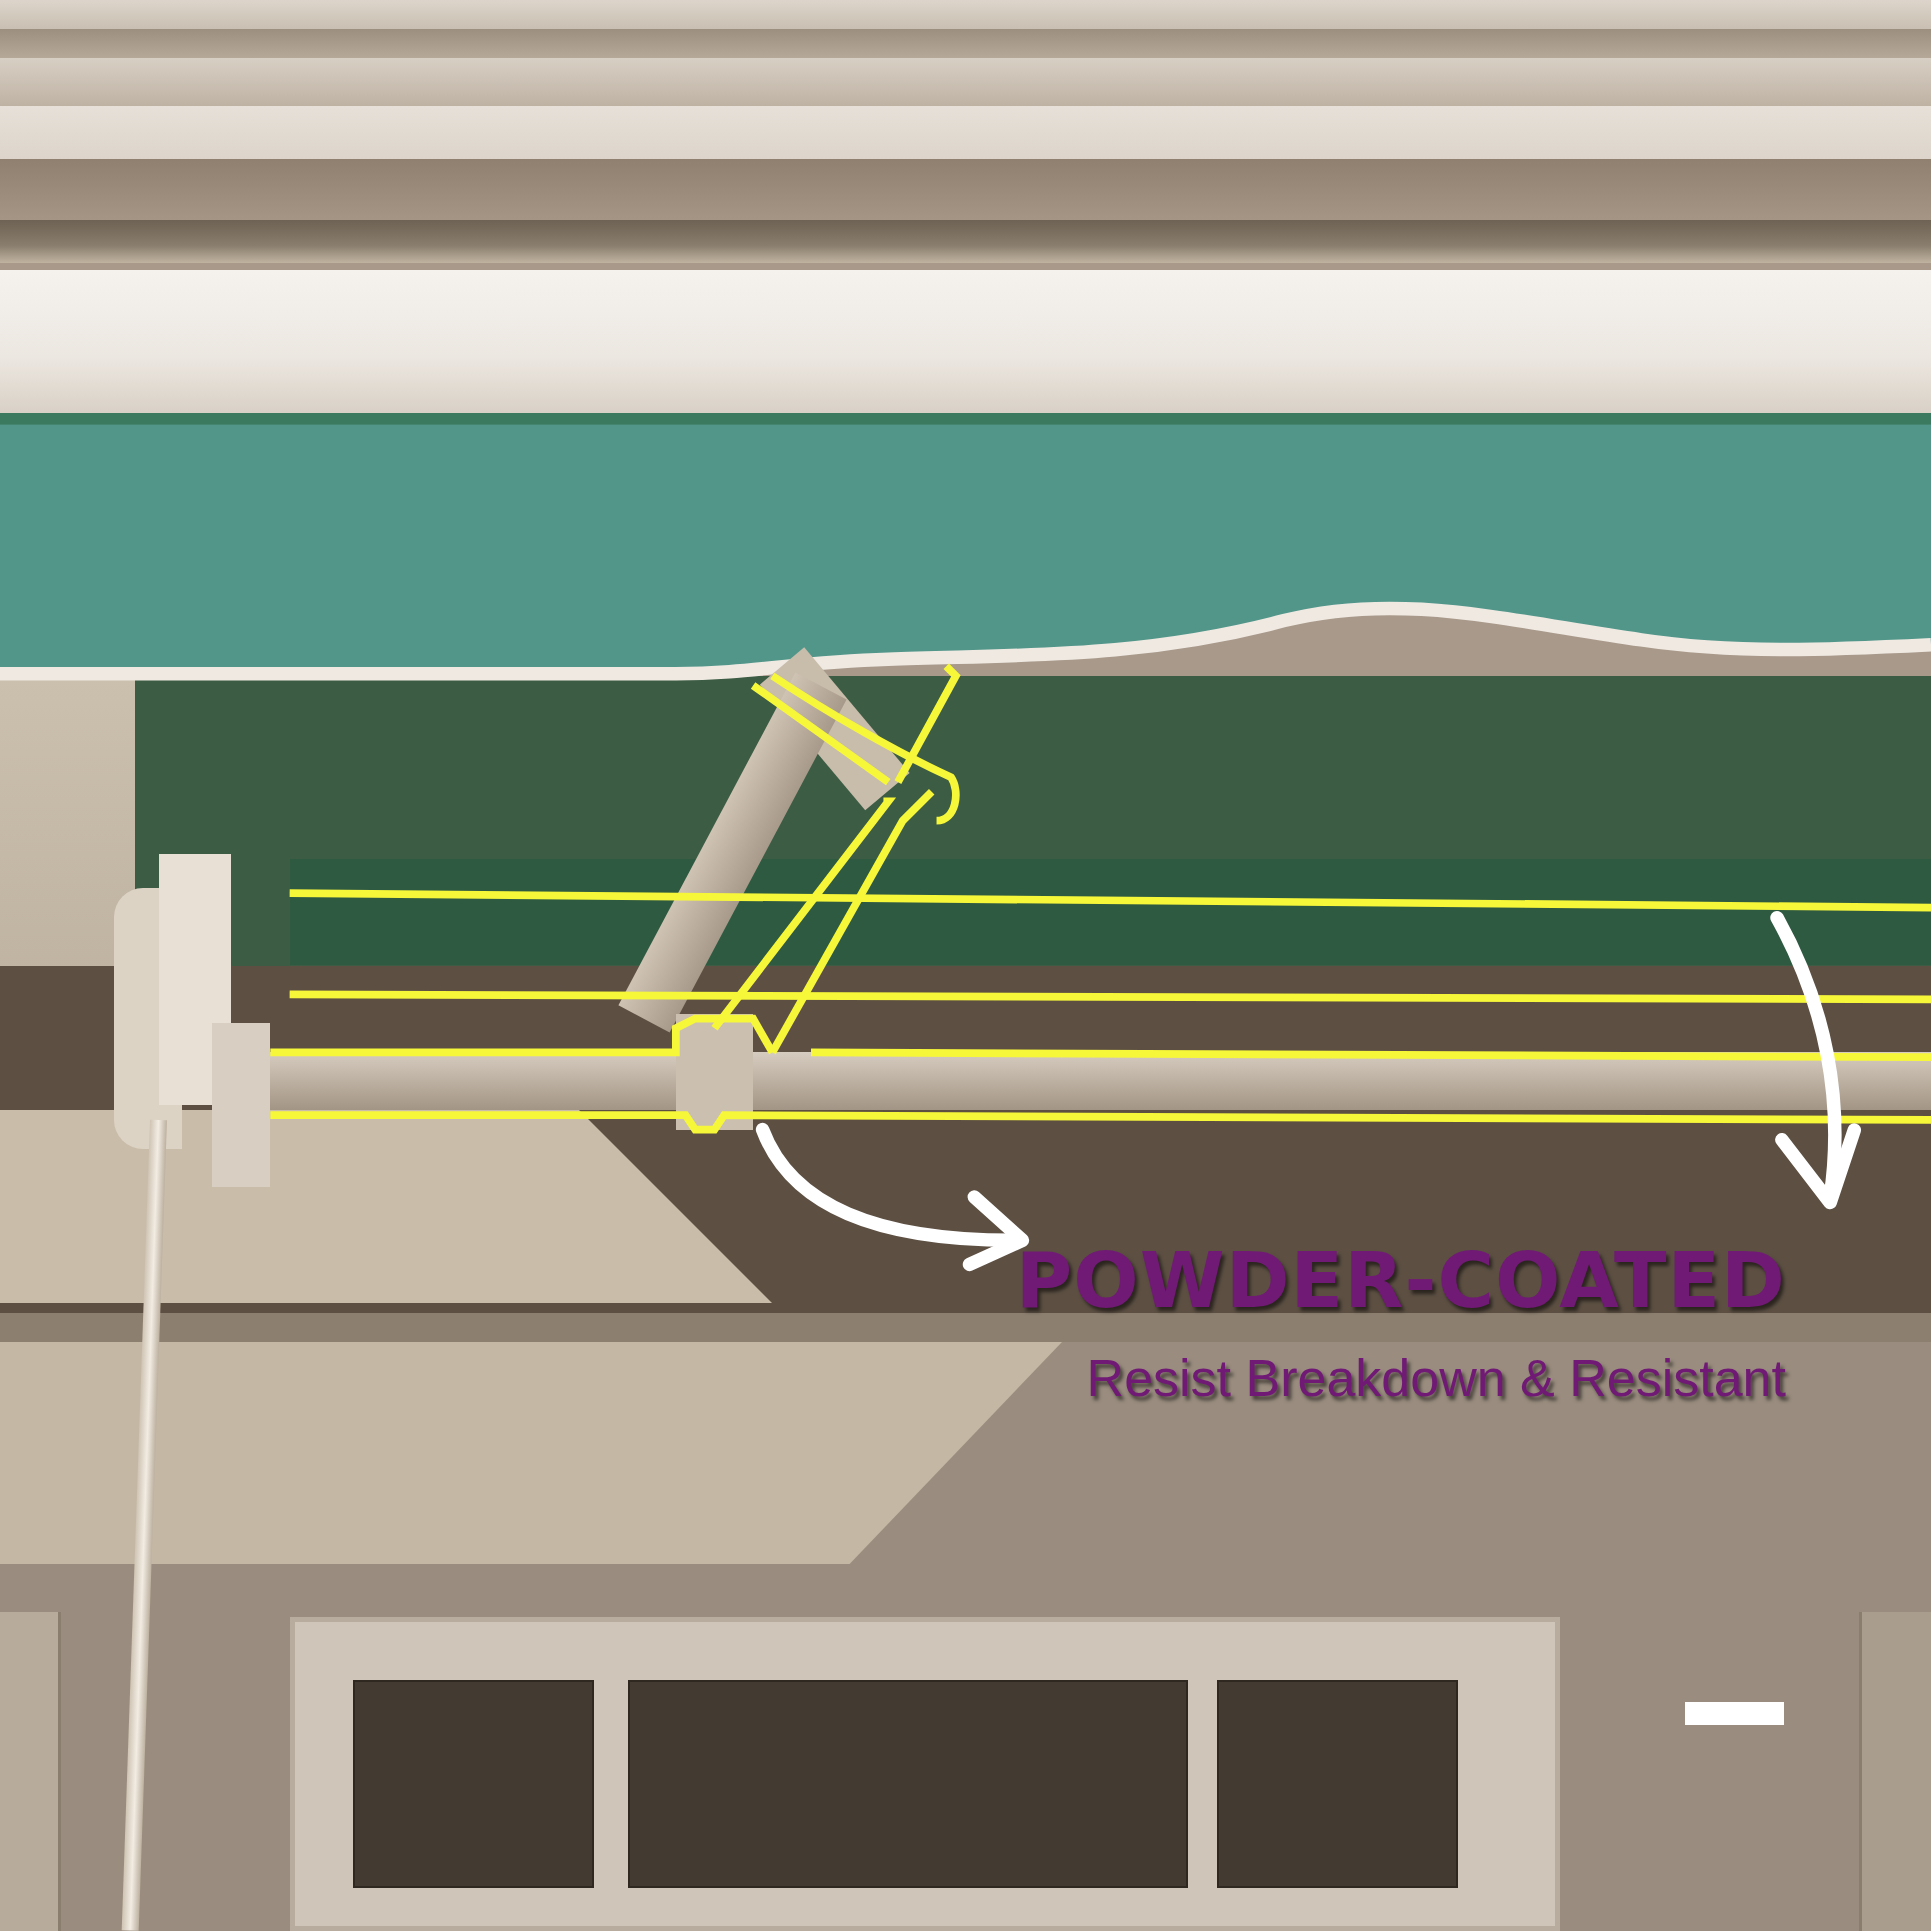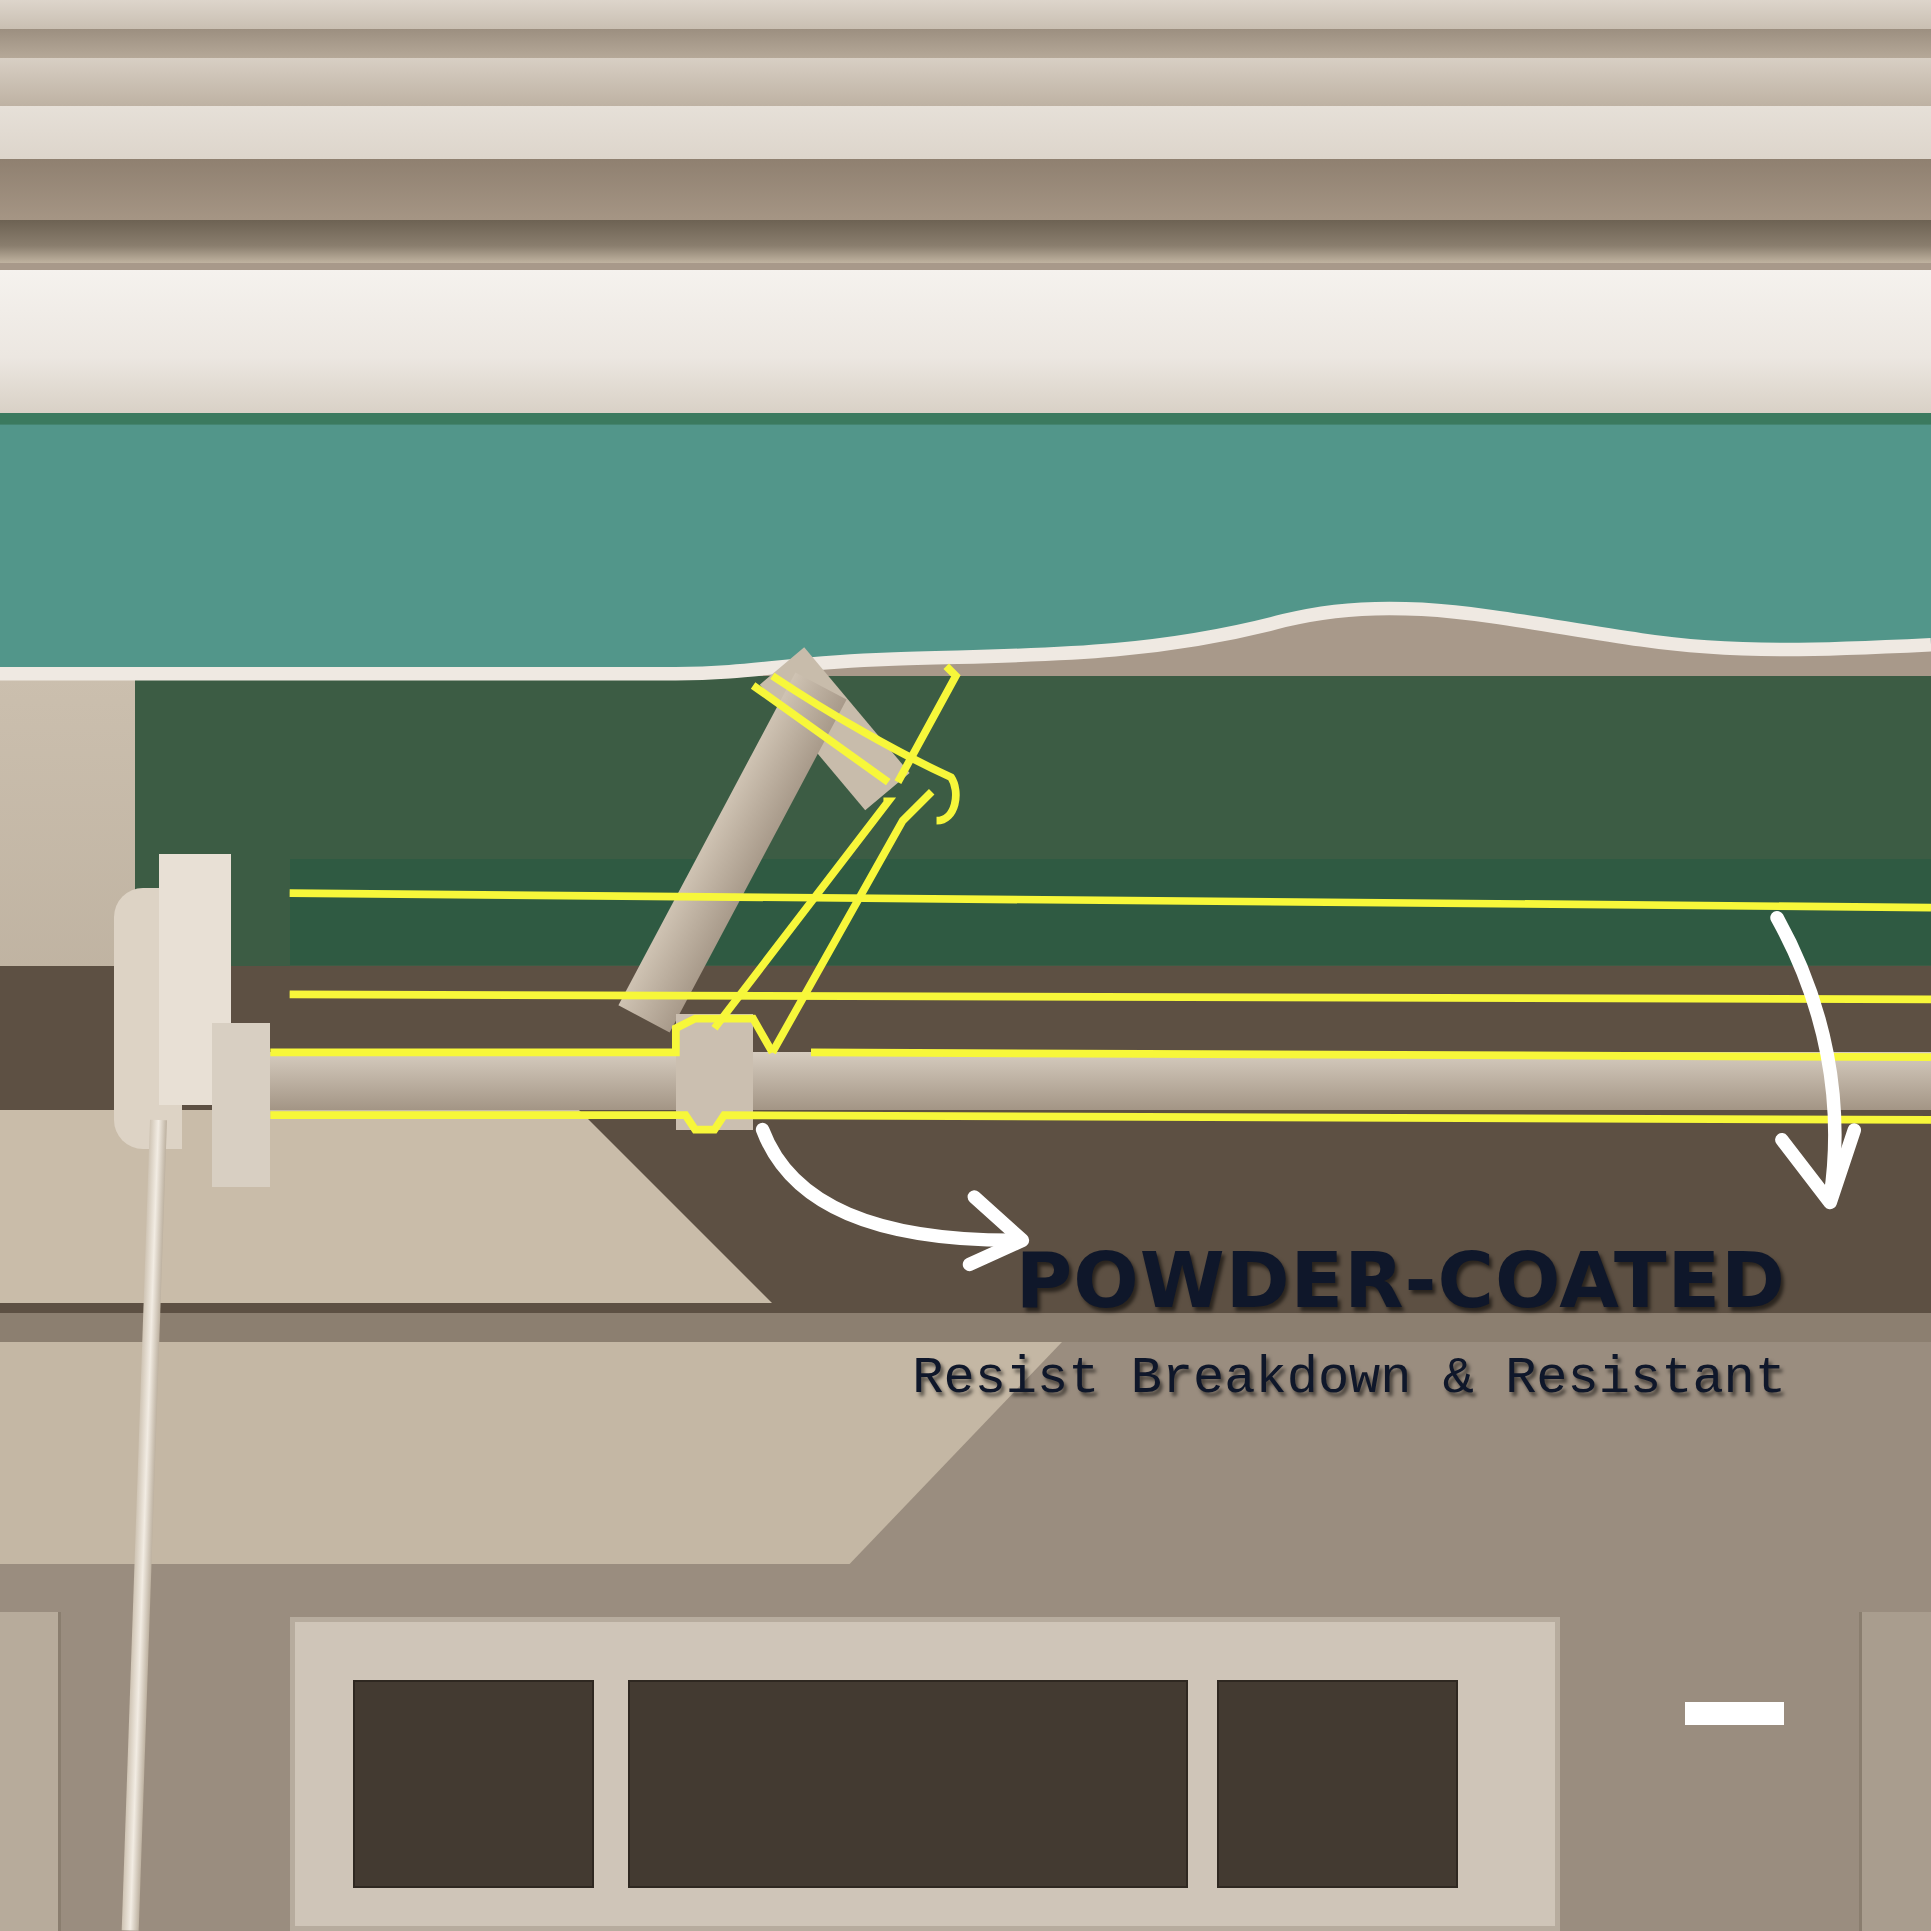--- a/index.html
+++ b/index.html
@@ -32,23 +32,23 @@
   .pilaster-r { left:1859px; top:1612px; width:72px; height:319px; background:#a99d8e; border-left:3.9px solid #8a7e6f; }
   
   .bracket-back { left:114px; top:888px; width:68px; height:261px; background:#ddd3c5; border-radius:29px 0 0 29px; }
   .bracket-front { left:159px; top:854px; width:72px; height:251px; background:#e8e0d5; }
   .bracket-foot { left:212px; top:1023px; width:58px; height:164px; background:#d8cfc2; }
   .pole { left:150px; top:1120px; width:17.4px; height:811px; background:linear-gradient(90deg,#cfc4b4,#f2ece3,#bdb1a0); transform:rotate(2deg); transform-origin:top; }
   .arm { left:251px; top:1052px; width:1680px; height:58px; background:linear-gradient(#d6ccbf,#a39585); }
   .elbow { left:676px; top:1014px; width:77px; height:116px; background:#cbbfb0; }
   .forearm { left:792px; top:686px; width:58px; height:377px; background:linear-gradient(90deg,#cfc3b3,#a89a8a); transform:rotate(28deg); transform-origin:top; }
   .upperarm { left:753px; top:666px; width:58px; height:164px; background:#c8bcab; transform:rotate(-40deg); transform-origin:top; }
-  .text-block { right:145px; top:1231px; text-align:right; color:#0f172a; text-shadow:2.9px 3.9px 3.9px rgba(0,0,0,.55); }
+  .text-block { right:145px; top:1231px; text-align:right; color:#701a75; text-shadow:2.9px 3.9px 3.9px rgba(0,0,0,.55); }
   .headline { font-family:"DejaVu Sans", sans-serif; font-weight:bold; font-size:77px; line-height:100px; letter-spacing:1px; }
-  .sub { font-family:Liberation Mono, monospace; font-size:52px; line-height:79px; margin-top:7.7px; }
+  .sub { font-family:Liberation Sans, sans-serif; font-size:52px; line-height:79px; margin-top:7.7px; }
   .dash { left:1685px; top:1702px; width:99px; height:23px; background:#ffffff; }
 </style>
 </head>
 <body>
 
 <div class="abs mold1"></div>
 <div class="abs mold2"></div>
 <div class="abs mold3"></div>
 <div class="abs mold4"></div>
 <div class="abs mold5"></div>

